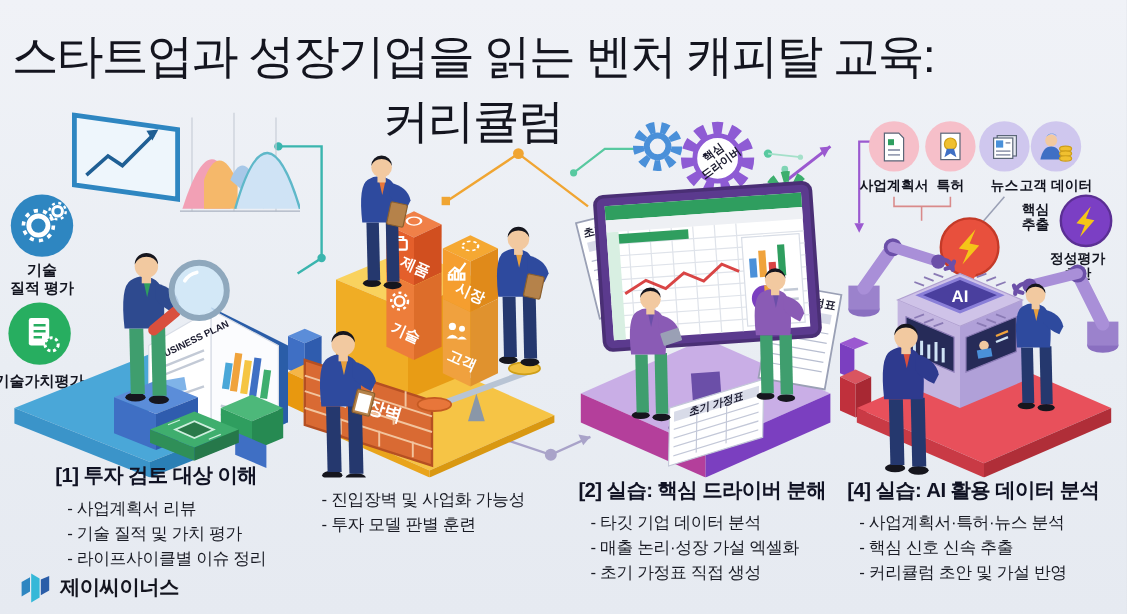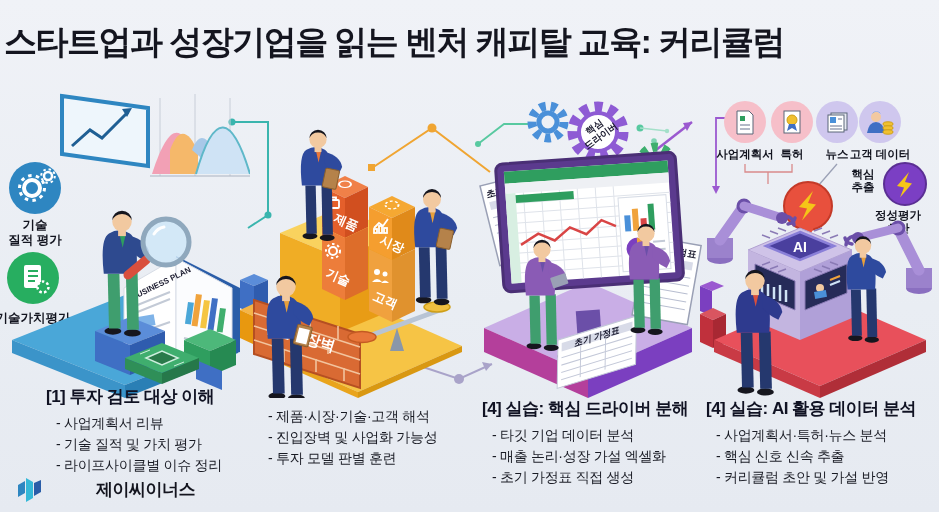--- a/index.html
+++ b/index.html
@@ -1,28 +1,28 @@
 <!DOCTYPE html>
 <html><head>
 <meta charset="utf-8">
 <style>
   html,body{margin:0;padding:0;background:#dfe3ea;}
   .canvas{position:relative;width:939px;height:512px;overflow:hidden;
     background:linear-gradient(180deg,#f0f2f7 0%,#e9edf3 60%,#e6eaf1 100%);
     font-family:"Liberation Sans","DejaVu Sans",sans-serif;}
   .title{position:absolute;top:20px;left:0;width:788px;text-align:center;
-    font-size:33px;font-weight:bold;color:#14151f;letter-spacing:-1.5px;margin:0;}
+    font-size:39px;font-weight:normal;color:#14151f;letter-spacing:-1.5px;margin:0;}
   .art{position:absolute;top:88px;height:310px;z-index:2;}
   .overlay{position:absolute;left:0;top:0;width:939px;height:512px;z-index:1;}
   .cols{position:absolute;left:0;top:383px;width:939px;height:95px;z-index:3;padding-left:25px;}
   .col{position:absolute;}
   .col h2{margin:0 0 5px 0;font-size:17px;font-weight:bold;color:#101223;letter-spacing:-0.5px;}
   .col .li{font-size:14px;color:#191b24;line-height:1.5;padding-left:10px;letter-spacing:-0.3px;font-weight:500;}
   .logo{position:absolute;left:16px;top:476px;display:flex;align-items:center;gap:7px;z-index:3;}
-  .logo-text{font-size:17px;font-weight:bold;color:#14151f;letter-spacing:-0.5px;margin-left:46px;}
+  .logo-text{font-size:17px;font-weight:bold;color:#14151f;letter-spacing:-0.5px;}
   svg text{font-family:"Liberation Sans","DejaVu Sans",sans-serif;}
 </style>
 </head>
 <body>
 
 <div class="canvas">
 
   <h1 class="title">스타트업과 성장기업을 읽는 벤처 캐피탈 교육: 커리큘럼</h1>
 
   <svg width="0" height="0" style="position:absolute" aria-hidden="true">
@@ -522,26 +522,25 @@
   </svg>
 
   <div class="cols">
     <div class="col" style="left:46px;top:2px;width:210px">
       <h2>[1] 투자 검토 대상 이해</h2>
       <div class="li">- 사업계획서 리뷰</div>
       <div class="li">- 기술 질적 및 가치 평가</div>
       <div class="li">- 라이프사이클별 이슈 정리</div>
     </div>
     <div class="col" style="left:258px;top:23px;width:218px">
-      <div class="li">- 제품·시장·기술·고객 해석</div>
       <div class="li">- 진입장벽 및 사업화 가능성</div>
       <div class="li">- 투자 모델 판별 훈련</div>
     </div>
     <div class="col" style="left:482px;top:14px;width:218px">
-      <h2>[4] 실습: 핵심 드라이버 분해</h2>
+      <h2>[2] 실습: 핵심 드라이버 분해</h2>
       <div class="li">- 타깃 기업 데이터 분석</div>
       <div class="li">- 매출 논리·성장 가설 엑셀화</div>
       <div class="li">- 초기 가정표 직접 생성</div>
     </div>
     <div class="col" style="left:706px;top:14px;width:226px">
       <h2>[4] 실습: AI 활용 데이터 분석</h2>
       <div class="li">- 사업계획서·특허·뉴스 분석</div>
       <div class="li">- 핵심 신호 신속 추출</div>
       <div class="li">- 커리큘럼 초안 및 가설 반영</div>
     </div>

